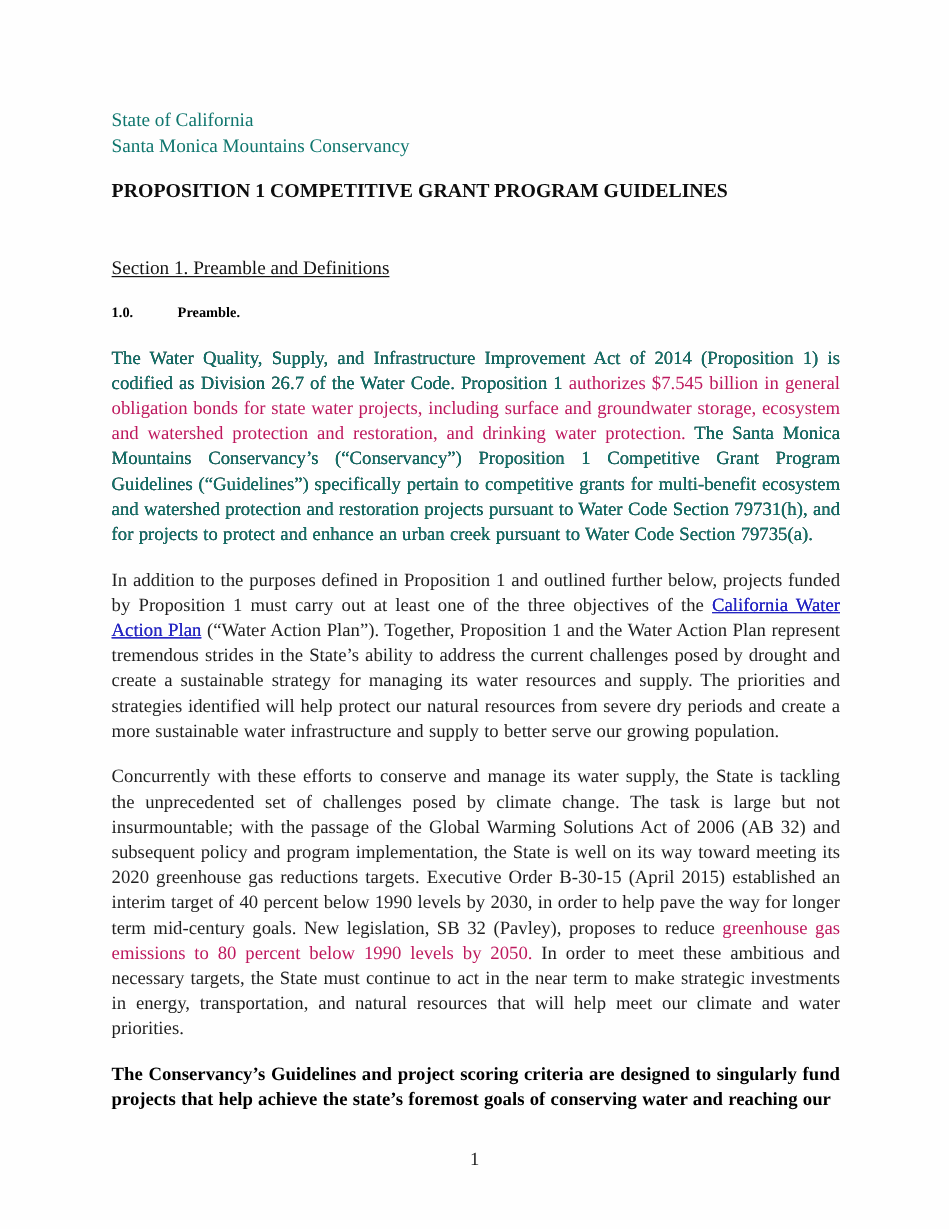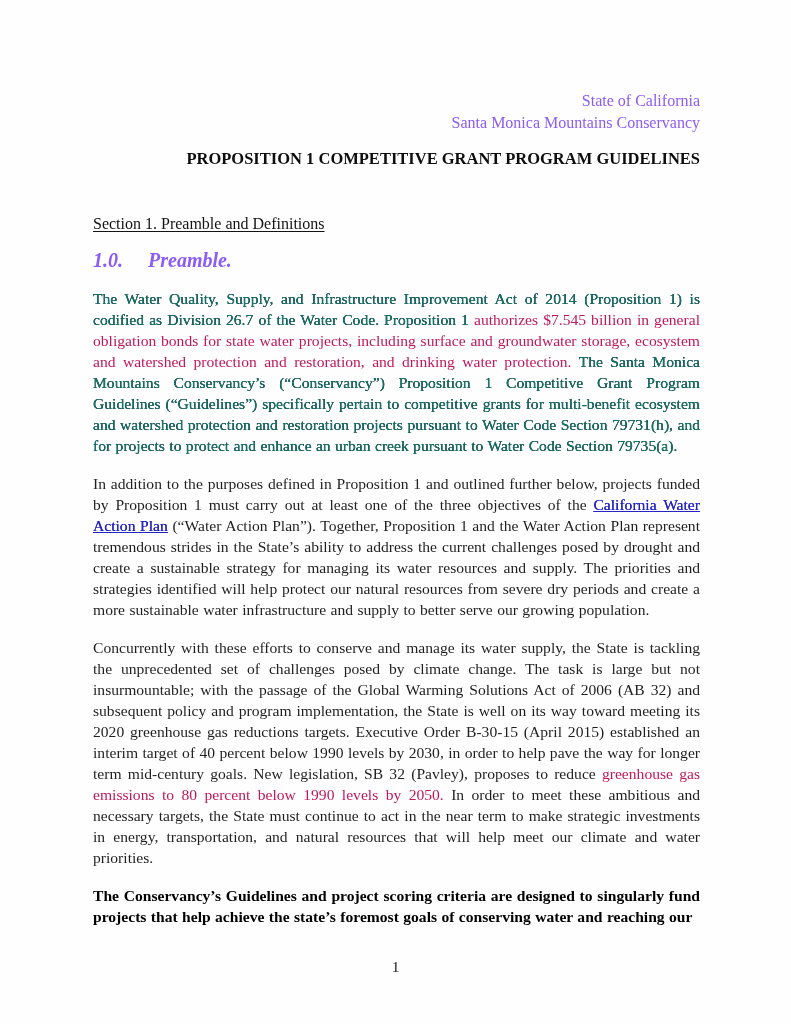--- a/index.html
+++ b/index.html
@@ -13,48 +13,47 @@
     height: 1024px;
     margin: 0 auto;
     background: #fefefe;
     font-family: "Liberation Serif", serif;
     color: #1c1c1c;
     box-sizing: border-box;
     padding: 90px 91px 0 93px;
     overflow: hidden;
   }
   .letterhead {
-    text-align: right;
+    text-align: left;
     font-size: 16px;
     line-height: 22px;
-    color: #8b5cf6;
+    color: #0f766e;
   }
   .doc-title {
-    text-align: right;
+    text-align: left;
     font-weight: bold;
     font-size: 16.5px;
     line-height: 22px;
     margin-top: 14px;
     color: #0d0d0d;
   }
   .section-heading {
     font-size: 16px;
     line-height: 22px;
     margin-top: 43px;
     text-decoration: underline;
     text-underline-offset: 2px;
     color: #131313;
   }
   .subsection {
     margin-top: 14px;
-    font-size: 20px;
+    font-size: 12px;
     line-height: 22px;
     font-weight: bold;
-    font-style: italic;
-    color: #8b5cf6;
+    color: #000000;
   }
   .subsection .subnum {
     display: inline-block;
     min-width: 55px;
   }
   p.body-p {
     margin: 17px 0 0 0;
     text-align: justify;
     font-size: 15.6px;
     line-height: 21px;

